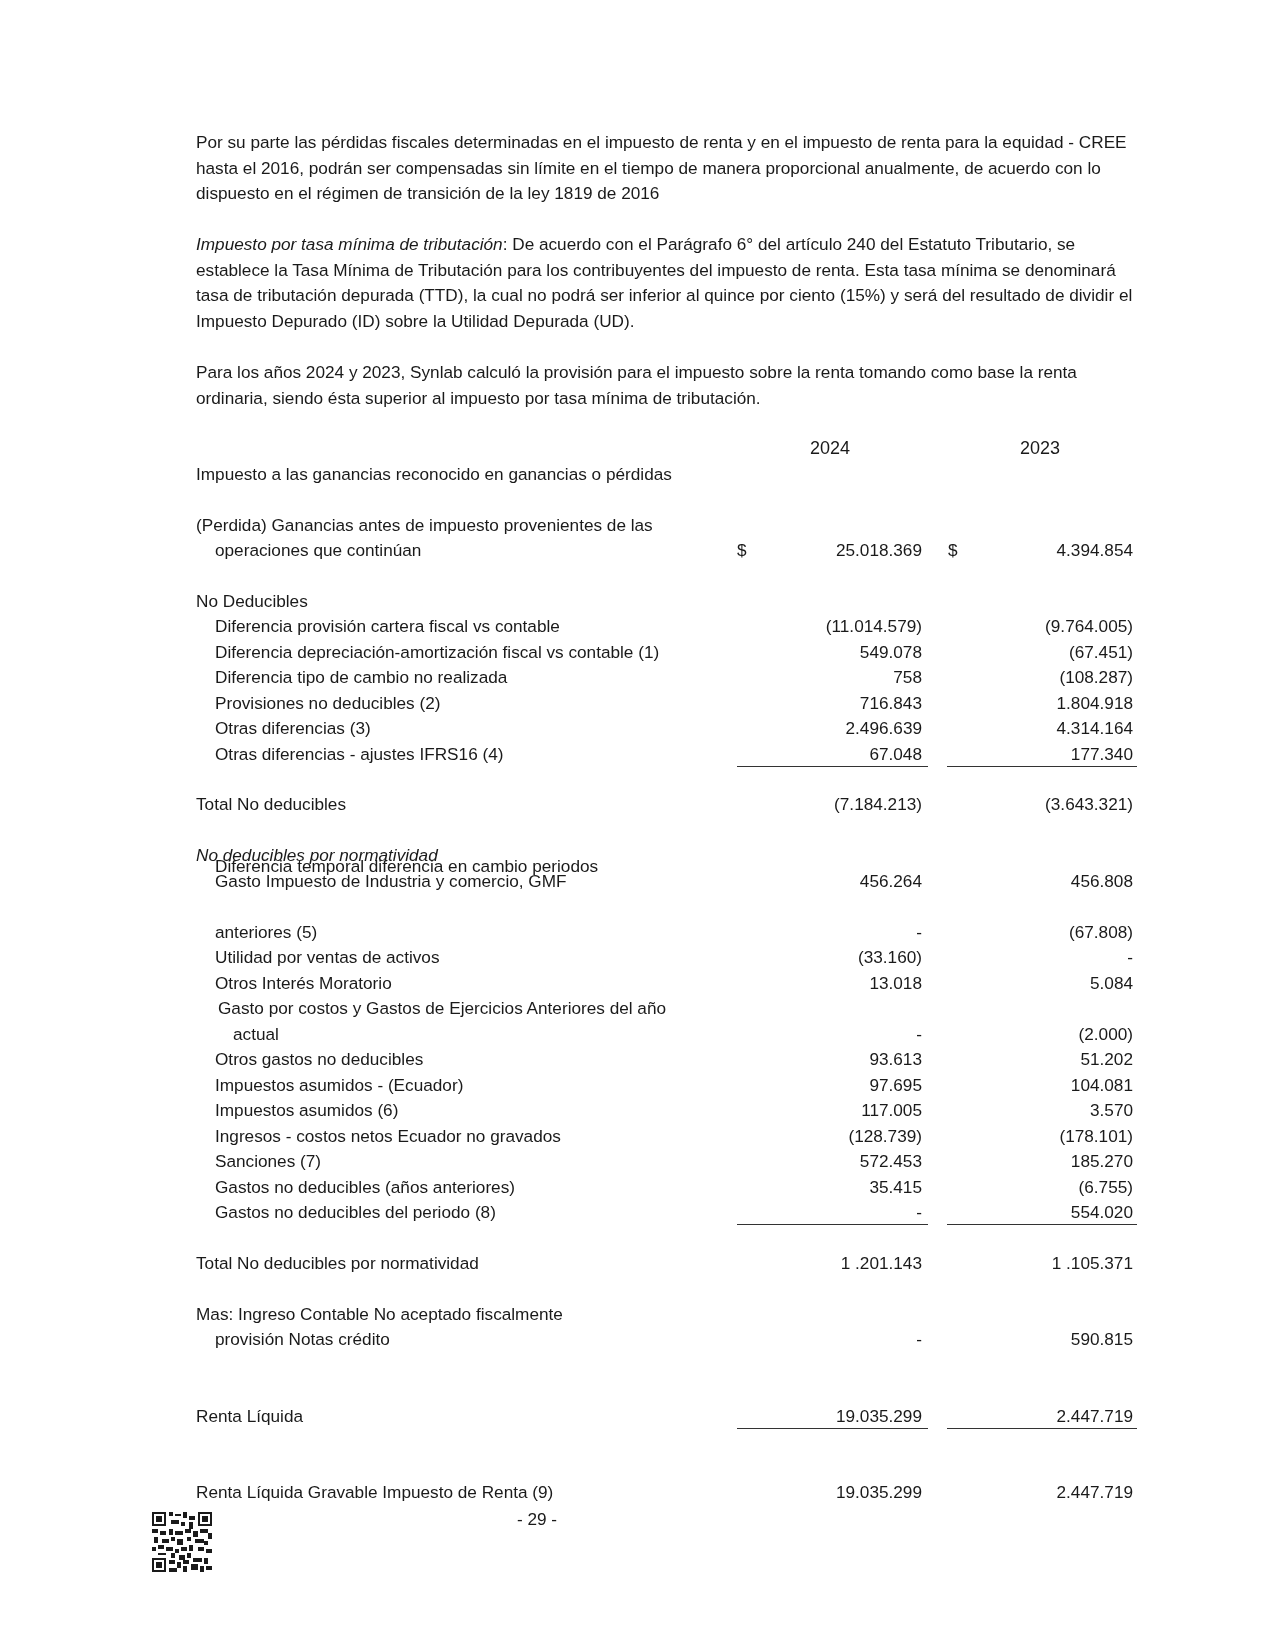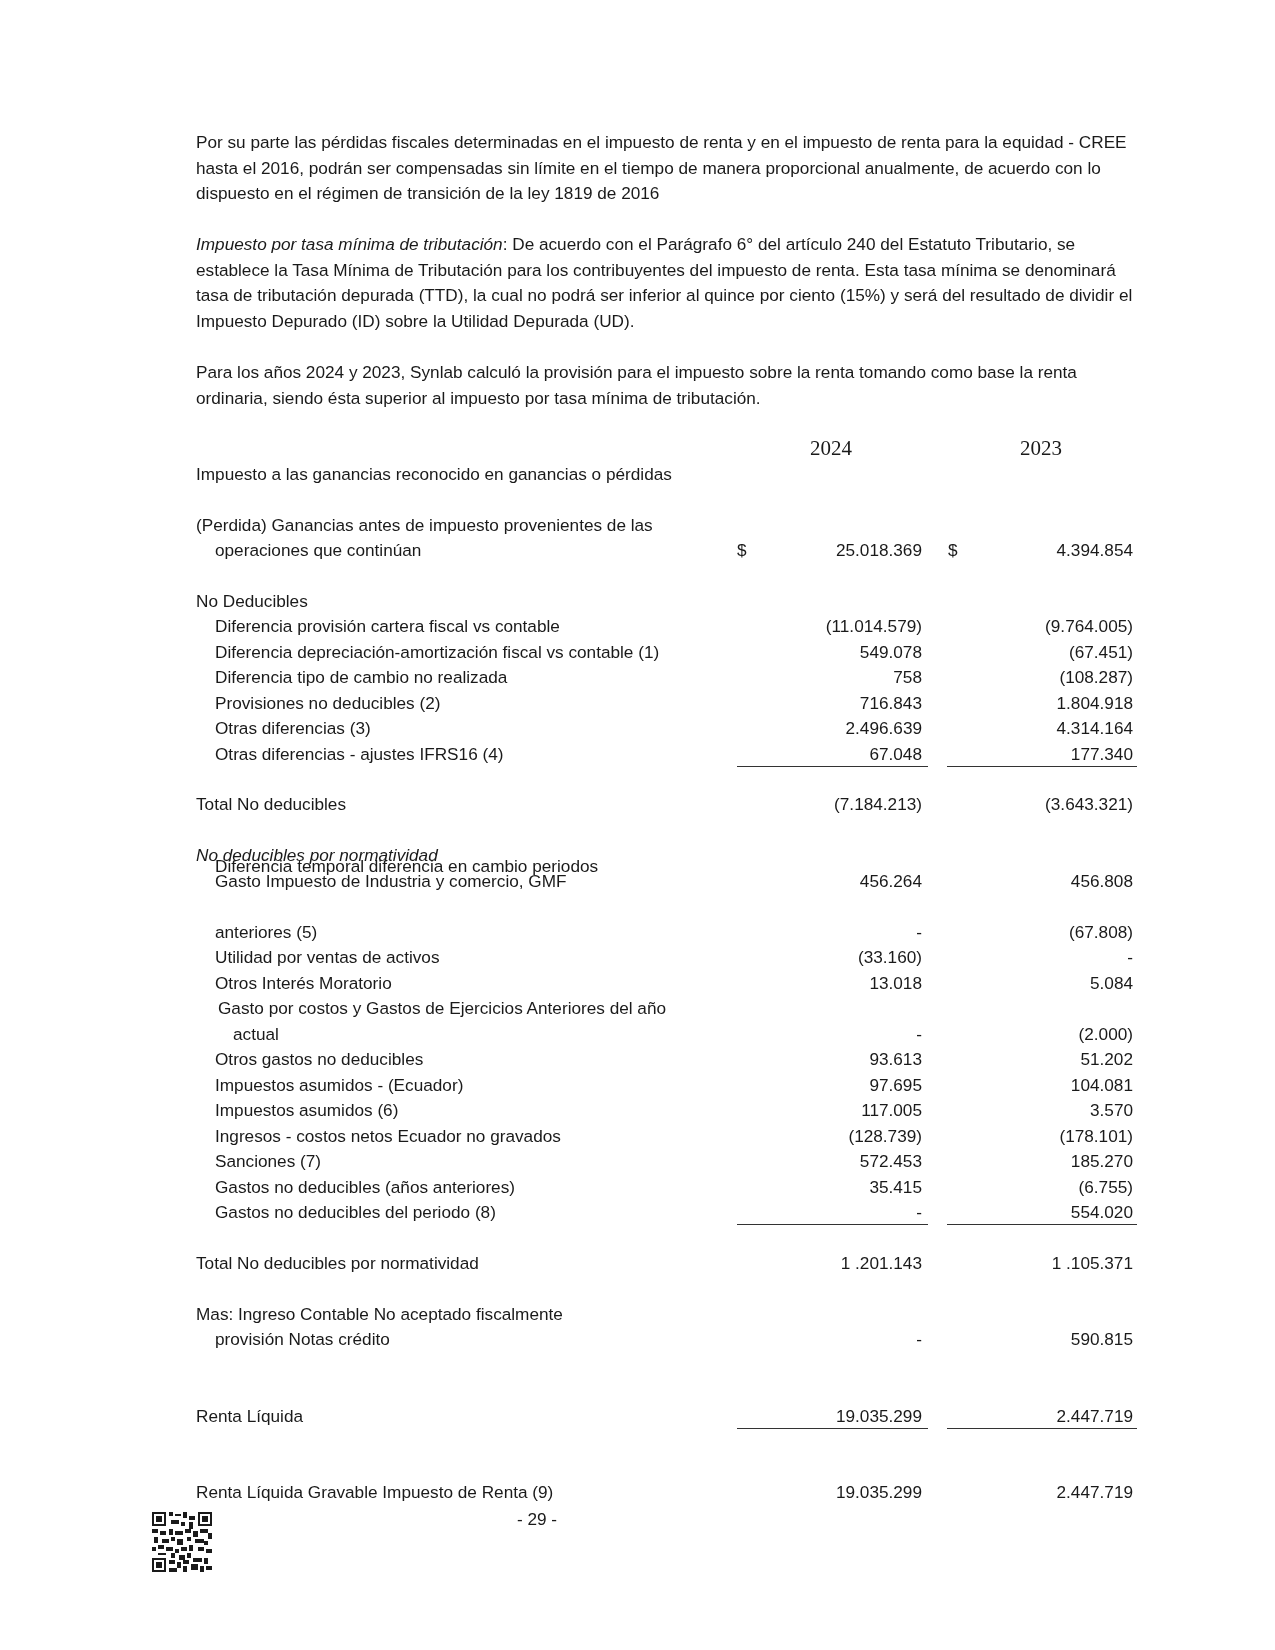--- a/index.html
+++ b/index.html
@@ -10,21 +10,21 @@
   .para em { font-style:italic; }
   .row { position:absolute; left:196px; width:940px; height:25.6px; font-size:17.2px; line-height:25.6px; }
   .lbl { position:absolute; left:0; white-space:nowrap; }
   .ind1 { left:19px; }
   .ind2 { left:22px; }
   .ind3 { left:37px; }
   .v24 { position:absolute; right:214px; text-align:right; white-space:nowrap; }
   .v23 { position:absolute; right:3px; text-align:right; white-space:nowrap; }
   .cur24 { position:absolute; left:541px; }
   .cur23 { position:absolute; left:752px; }
-  .hdr { position:absolute; font-size:21px; line-height:25.6px;font-family:Liberation Serif, serif; }
+  .hdr { position:absolute; font-size:18px; line-height:25.6px; }
   .uline24 { position:absolute; left:541px; width:191px; bottom:1px; border-bottom:1.3px solid #333; }
   .uline23 { position:absolute; left:751px; width:190px; bottom:1px; border-bottom:1.3px solid #333; }
   .pagenum { position:absolute; top:1509px; left:0; width:1074px; text-align:center; font-size:17.2px; }
   .qr { position:absolute; left:152px; top:1512px; width:60px; height:60px; }
 </style>
 </head>
 <body>
 
 <div class="page">
 

